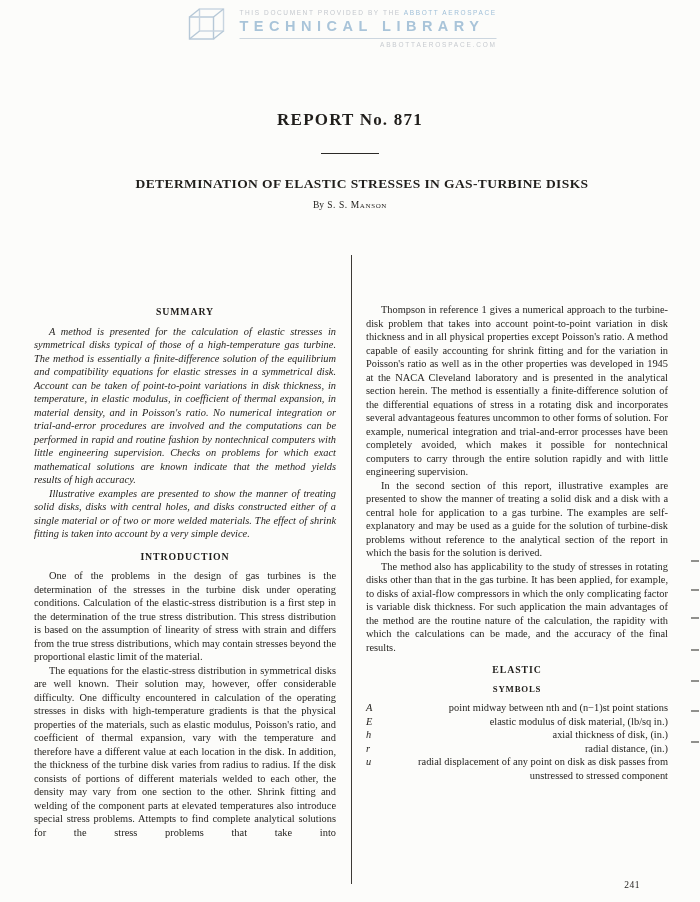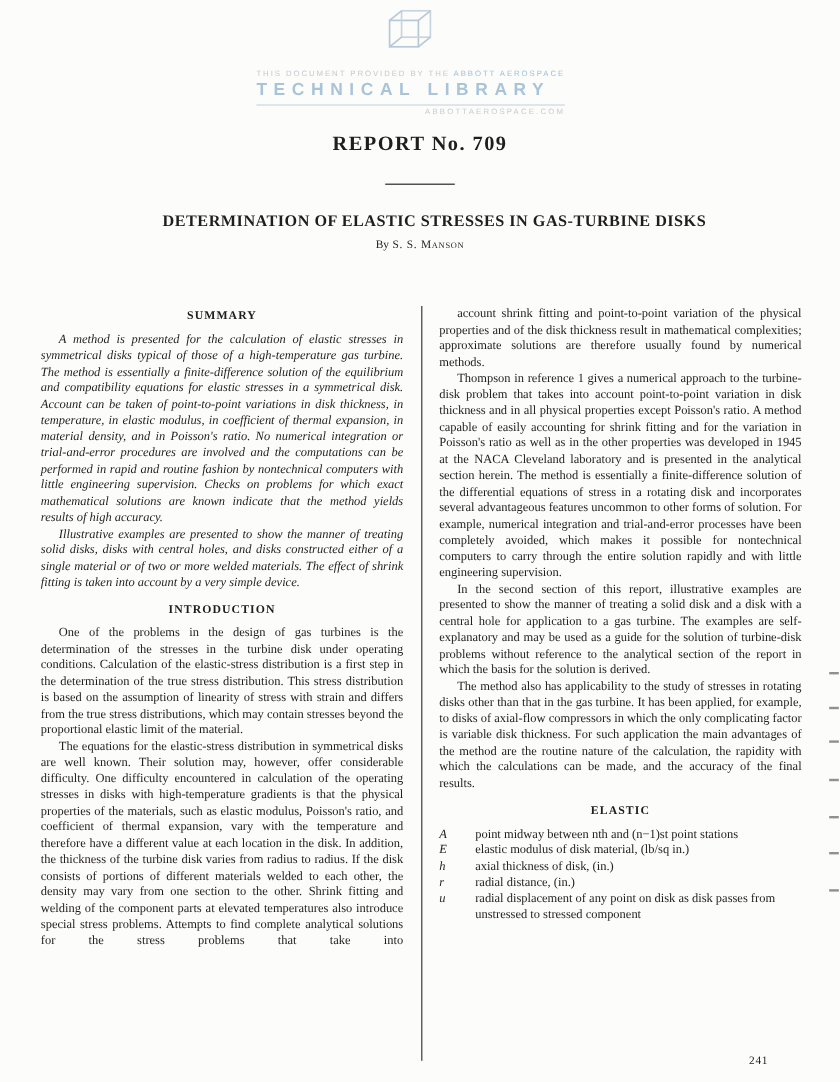--- a/index.html
+++ b/index.html
@@ -11,21 +11,21 @@
     margin: 0 auto;
     background: #fcfcfa;
     color: #201e1b;
     overflow: hidden;
   }
 
   
   .watermark {
     position: absolute; top: 4px; left: 50%;
     transform: translateX(-53%);
-    display: flex; align-items: center; gap: 9px; flex-direction: column;
+    display: flex; align-items: flex-end; gap: 9px;
   }
   .wm-logo { margin-top: 2px; }
   .wm-text { display: flex; flex-direction: column; }
   .wm-line1 {
     font-family: "Liberation Sans", sans-serif;
     font-size: 6.5px; letter-spacing: 1.6px;
     color: #c4c8ce; white-space: nowrap;
   }
   .wm-brand { color: #9fbfd8; }
   .wm-line2 {
@@ -67,20 +67,21 @@
 
   
   .columns {
     position: absolute; top: 255px; left: 34px; right: 32px; bottom: 18px;
     display: flex; justify-content: space-between;
   }
   .col {
     width: 302px;
     font-size: 10.4px; line-height: 13.5px;
     text-align: justify;
+    margin-top: 48px;
   }
   .divider { width: 1px; background: #3d3a36; }
 
   .sec-head {
     text-align: center; font-weight: bold;
     font-size: 9.8px; letter-spacing: 0.9px;
     margin: 9px 0 6px 0; text-indent: 0;
   }
   .sec-head.first { margin-top: 2px; }
   .sub-head {
@@ -90,21 +91,21 @@
   }
   .col p { text-indent: 15px; }
   .italic { font-style: italic; }
   .cont { text-indent: 0; }
   .runover { text-align-last: justify; }
 
   
   .sym-intro { text-indent: 15px; margin-bottom: 2px; }
   .sym-row { display: flex; text-align: left; }
   .sym-letter { flex: 0 0 30px; font-style: italic; }
-  .sym-def { flex: 1; }
+  .sym-def { flex: 1; text-align: right; }
 
   
   .pageno {
     position: absolute; bottom: 12px; right: 60px;
     font-size: 9.5px; letter-spacing: 0.5px;
   }
   .scanmark {
     position: absolute; right: 1px; width: 8px; height: 2px;
     background: #90908c;
   }
@@ -127,47 +128,47 @@
         </g>
       </svg>
     </span>
     <span class="wm-text">
       <span class="wm-line1"><span>THIS DOCUMENT PROVIDED BY THE</span> <span class="wm-brand">ABBOTT AEROSPACE</span></span>
       <span class="wm-line2">TECHNICAL LIBRARY</span>
       <span class="wm-line3">ABBOTTAEROSPACE.COM</span>
     </span>
   </div>
 
-  <div class="report-no">REPORT No. 709</div>
+  <div class="report-no">REPORT No. 871</div>
   <div class="rule"></div>
   <h1 class="main-title">DETERMINATION OF ELASTIC STRESSES IN GAS-TURBINE DISKS</h1>
   <div class="byline">
     <span class="prefix">By</span><span class="sc">S. S. Manson</span>
   </div>
 
   <div class="columns">
 
     <div class="col">
       <div class="sec-head first">SUMMARY</div>
       <p class="italic">A method is presented for the calculation of elastic stresses in symmetrical disks typical of those of a high-temperature gas turbine.  The method is essentially a finite-difference solution of the equilibrium and compatibility equations for elastic stresses in a symmetrical disk.  Account can be taken of point-to-point variations in disk thickness, in temperature, in elastic modulus, in coefficient of thermal expansion, in material density, and in Poisson's ratio.  No numerical integration or trial-and-error procedures are involved and the computations can be performed in rapid and routine fashion by nontechnical computers with little engineering supervision.  Checks on problems for which exact mathematical solutions are known indicate that the method yields results of high accuracy.</p>
       <p class="italic">Illustrative examples are presented to show the manner of treating solid disks, disks with central holes, and disks constructed either of a single material or of two or more welded materials.  The effect of shrink fitting is taken into account by a very simple device.</p>
       <div class="sec-head">INTRODUCTION</div>
       <p>One of the problems in the design of gas turbines is the determination of the stresses in the turbine disk under operating conditions.  Calculation of the elastic-stress distribution is a first step in the determination of the true stress distribution.  This stress distribution is based on the assumption of linearity of stress with strain and differs from the true stress distributions, which may contain stresses beyond the proportional elastic limit of the material.</p>
       <p class="runover">The equations for the elastic-stress distribution in symmetrical disks are well known.  Their solution may, however, offer considerable difficulty.  One difficulty encountered in calculation of the operating stresses in disks with high-temperature gradients is that the physical properties of the materials, such as elastic modulus, Poisson's ratio, and coefficient of thermal expansion, vary with the temperature and therefore have a different value at each location in the disk.  In addition, the thickness of the turbine disk varies from radius to radius.  If the disk consists of portions of different materials welded to each other, the density may vary from one section to the other.  Shrink fitting and welding of the component parts at elevated temperatures also introduce special stress problems.  Attempts to find complete analytical solutions for the stress problems that take into</p>
     </div>
 
     <div class="divider"></div>
 
     <div class="col">
-      <p class="cont">account shrink fitting and point-to-point variation of the physical properties and of the disk thickness result in mathematical complexities; approximate solutions are therefore usually found by numerical methods.</p>
       <p>Thompson in reference 1 gives a numerical approach to the turbine-disk problem that takes into account point-to-point variation in disk thickness and in all physical properties except Poisson's ratio.  A method capable of easily accounting for shrink fitting and for the variation in Poisson's ratio as well as in the other properties was developed in 1945 at the NACA Cleveland laboratory and is presented in the analytical section herein.  The method is essentially a finite-difference solution of the differential equations of stress in a rotating disk and incorporates several advantageous features uncommon to other forms of solution.  For example, numerical integration and trial-and-error processes have been completely avoided, which makes it possible for nontechnical computers to carry through the entire solution rapidly and with little engineering supervision.</p>
       <p>In the second section of this report, illustrative examples are presented to show the manner of treating a solid disk and a disk with a central hole for application to a gas turbine.  The examples are self-explanatory and may be used as a guide for the solution of turbine-disk problems without reference to the analytical section of the report in which the basis for the solution is derived.</p>
       <p>The method also has applicability to the study of stresses in rotating disks other than that in the gas turbine.  It has been applied, for example, to disks of axial-flow compressors in which the only complicating factor is variable disk thickness.  For such application the main advantages of the method are the routine nature of the calculation, the rapidity with which the calculations can be made, and the accuracy of the final results.</p>
 
       <div class="sec-head">ELASTIC</div>
+      <div class="sub-head">SYMBOLS</div>
 
       <div class="sym-row">
         <span class="sym-letter">A</span>
         <span class="sym-def">point midway between nth and (n−1)st point stations</span>
       </div>
       <div class="sym-row">
         <span class="sym-letter">E</span>
         <span class="sym-def">elastic modulus of disk material, (lb/sq in.)</span>
       </div>
       <div class="sym-row">

